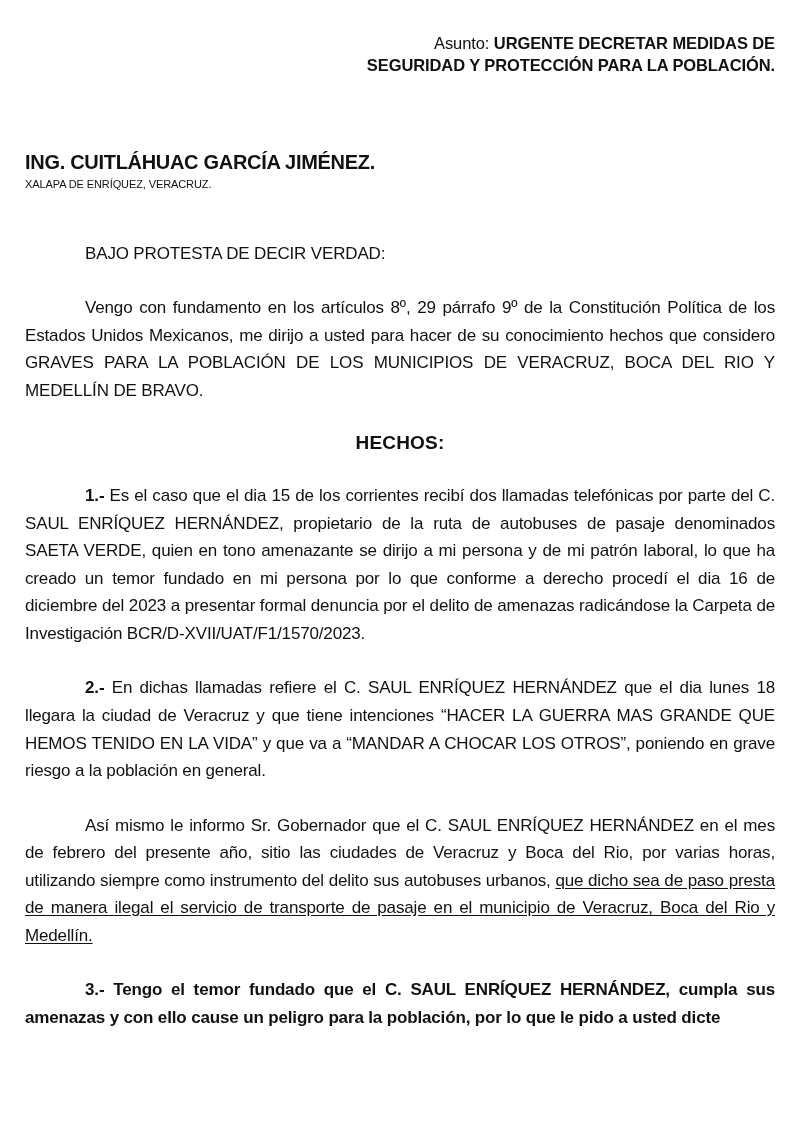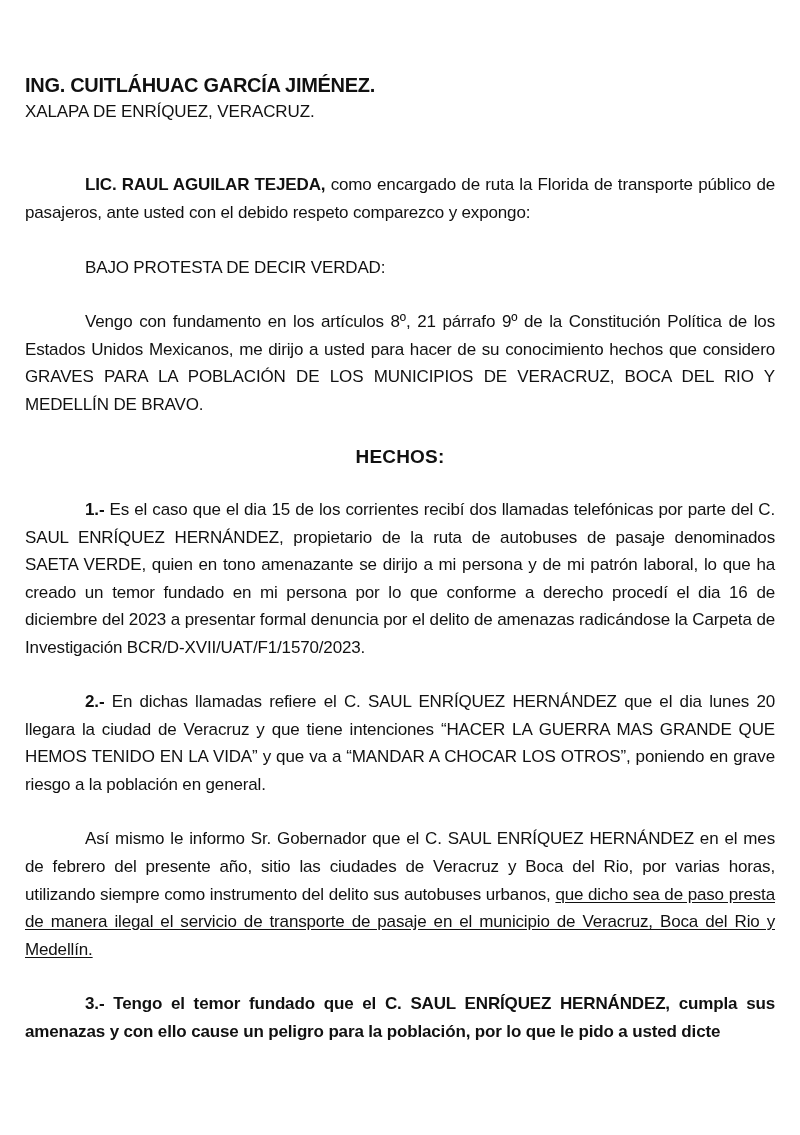--- a/index.html
+++ b/index.html
@@ -51,21 +51,21 @@
   .addressee-name,
   .addressee-title {
     font-weight: 700;
     font-size: 20px;
     line-height: 1.34;
     letter-spacing: -0.3px;
     white-space: nowrap;
   }
   .addressee-city {
     font-weight: 400;
-    font-size: 17px;
+    font-size: 11px;
     line-height: 1.45;
     margin-top: 1px;
     letter-spacing: -0.1px;
   }
 
   
   .body-block {
     margin-top: 47px;
   }
   p.para {
@@ -100,39 +100,47 @@
   
   .para-clip {
     overflow: hidden;
   }
 </style>
 </head>
 <body>
 
 <div class="page">
 
+  <div class="subject-block">
+    <div class="subject-line">
+      <span class="subject-label">Asunto:</span>
+      <span class="subject-strong">URGENTE DECRETAR MEDIDAS DE</span>
+    </div>
+    <div class="subject-line">
+      <span class="subject-strong">SEGURIDAD Y PROTECCIÓN PARA LA POBLACIÓN.</span>
+    </div>
+  </div>
 
   <div class="addressee">
     <div class="addressee-name">ING. CUITLÁHUAC GARCÍA JIMÉNEZ.</div>
     <div class="addressee-city">XALAPA DE ENRÍQUEZ, VERACRUZ.</div>
   </div>
 
   <div class="body-block">
 
-    <p class="para indent"><span class="b">LIC. RAUL AGUILAR TEJEDA,</span><span> como encargado de ruta la Florida de transporte público de pasajeros, ante usted con el debido respeto comparezco y expongo:</span></p>
 
     <p class="para indent gap-md">BAJO PROTESTA DE DECIR VERDAD:</p>
 
-    <p class="para indent gap-md">Vengo con fundamento en los artículos 8º, 21 párrafo 9º de la Constitución Política de los Estados Unidos Mexicanos, me dirijo a usted para hacer de su conocimiento hechos que considero GRAVES PARA LA POBLACIÓN DE LOS MUNICIPIOS DE VERACRUZ, BOCA DEL RIO Y MEDELLÍN DE BRAVO.</p>
+    <p class="para indent gap-md">Vengo con fundamento en los artículos 8º, 29 párrafo 9º de la Constitución Política de los Estados Unidos Mexicanos, me dirijo a usted para hacer de su conocimiento hechos que considero GRAVES PARA LA POBLACIÓN DE LOS MUNICIPIOS DE VERACRUZ, BOCA DEL RIO Y MEDELLÍN DE BRAVO.</p>
 
     <p class="section-heading">HECHOS:</p>
 
     <p class="para indent gap-lg"><span class="b">1.-</span><span> Es el caso que el dia 15 de los corrientes recibí dos llamadas telefónicas por parte del C. SAUL ENRÍQUEZ HERNÁNDEZ, propietario de la ruta de autobuses de pasaje denominados SAETA VERDE,  quien en tono amenazante se dirijo a mi persona y de mi patrón laboral, lo que ha creado un temor fundado en mi persona por lo que conforme a derecho procedí el dia 16 de diciembre del 2023 a presentar formal denuncia por el delito de amenazas radicándose la Carpeta de Investigación BCR/D-XVII/UAT/F1/1570/2023.</span></p>
 
-    <p class="para indent gap-md"><span class="b">2.-</span><span> En dichas llamadas refiere el C. SAUL ENRÍQUEZ HERNÁNDEZ que el dia lunes 20 llegara la ciudad de Veracruz y que tiene intenciones “HACER LA GUERRA MAS GRANDE QUE HEMOS TENIDO EN LA VIDA” y que va a “MANDAR A CHOCAR LOS OTROS”, poniendo en grave riesgo a la población en general.</span></p>
+    <p class="para indent gap-md"><span class="b">2.-</span><span> En dichas llamadas refiere el C. SAUL ENRÍQUEZ HERNÁNDEZ que el dia lunes 18 llegara la ciudad de Veracruz y que tiene intenciones “HACER LA GUERRA MAS GRANDE QUE HEMOS TENIDO EN LA VIDA” y que va a “MANDAR A CHOCAR LOS OTROS”, poniendo en grave riesgo a la población en general.</span></p>
 
     <p class="para indent gap-md"><span>Así mismo le informo Sr. Gobernador que el C. SAUL ENRÍQUEZ HERNÁNDEZ en el mes de febrero del presente año, sitio las ciudades de Veracruz y Boca del Rio, por varias horas, utilizando siempre como instrumento del delito sus autobuses urbanos, </span><span class="u">que dicho sea de paso presta de manera ilegal el servicio de transporte de pasaje en el municipio de Veracruz, Boca del Rio y Medellín.</span></p>
 
     <p class="para indent gap-md para-bold para-clip"><span class="b">3.-</span><span> Tengo el temor fundado que el C. SAUL ENRÍQUEZ HERNÁNDEZ, cumpla sus amenazas y con ello cause un peligro para la población, por lo que le pido a usted dicte</span></p>
 
   </div>
 
 </div>
 
 </body></html>

